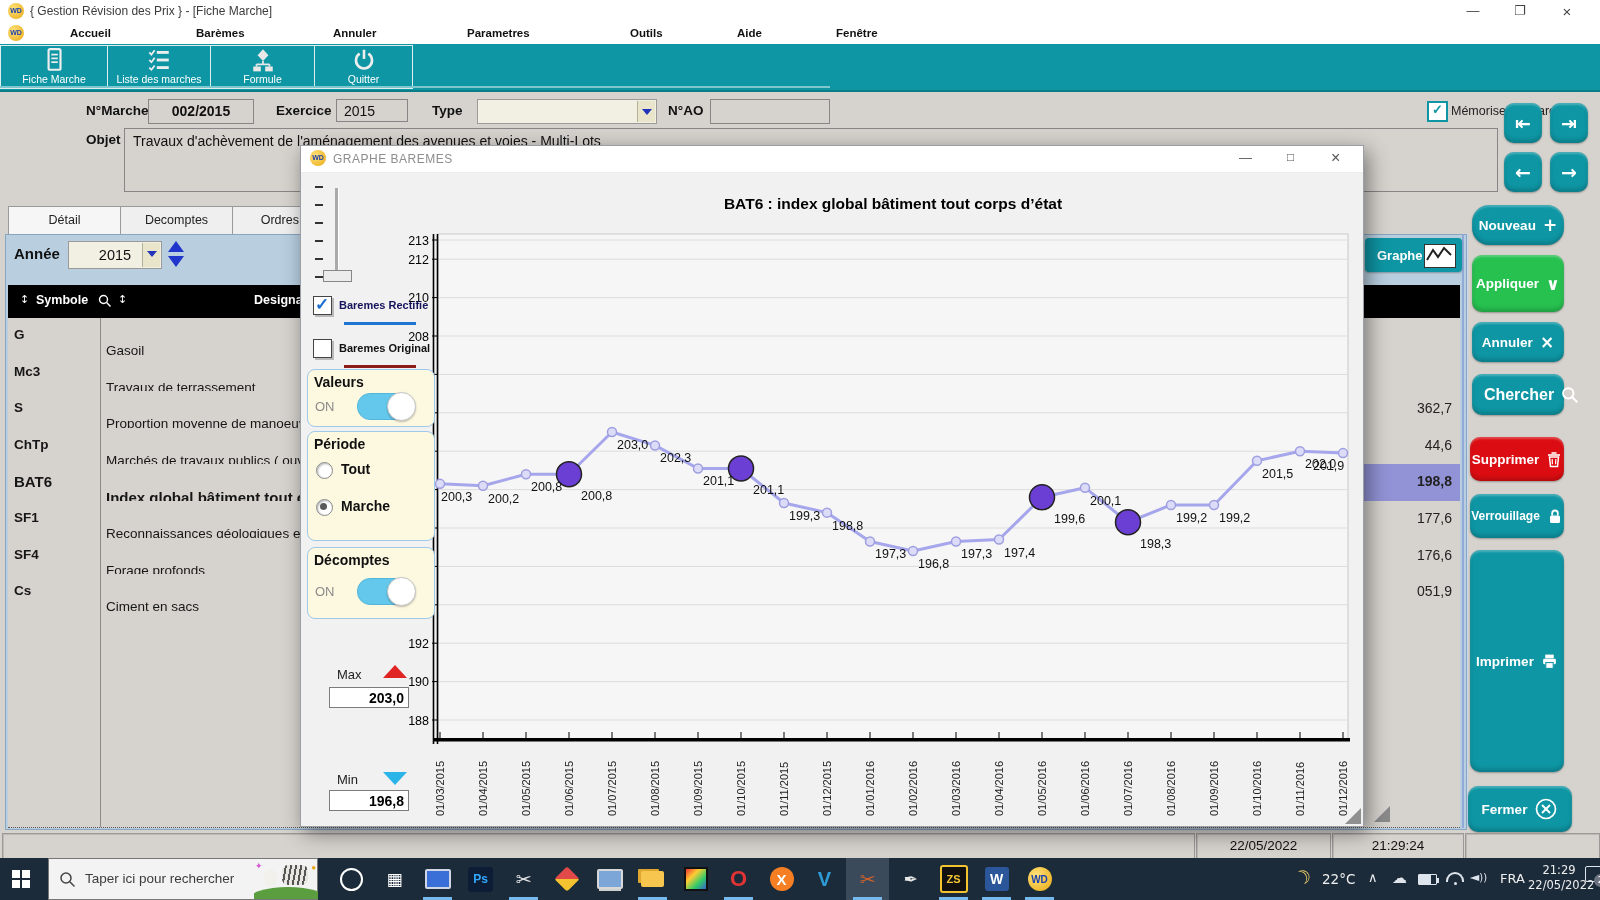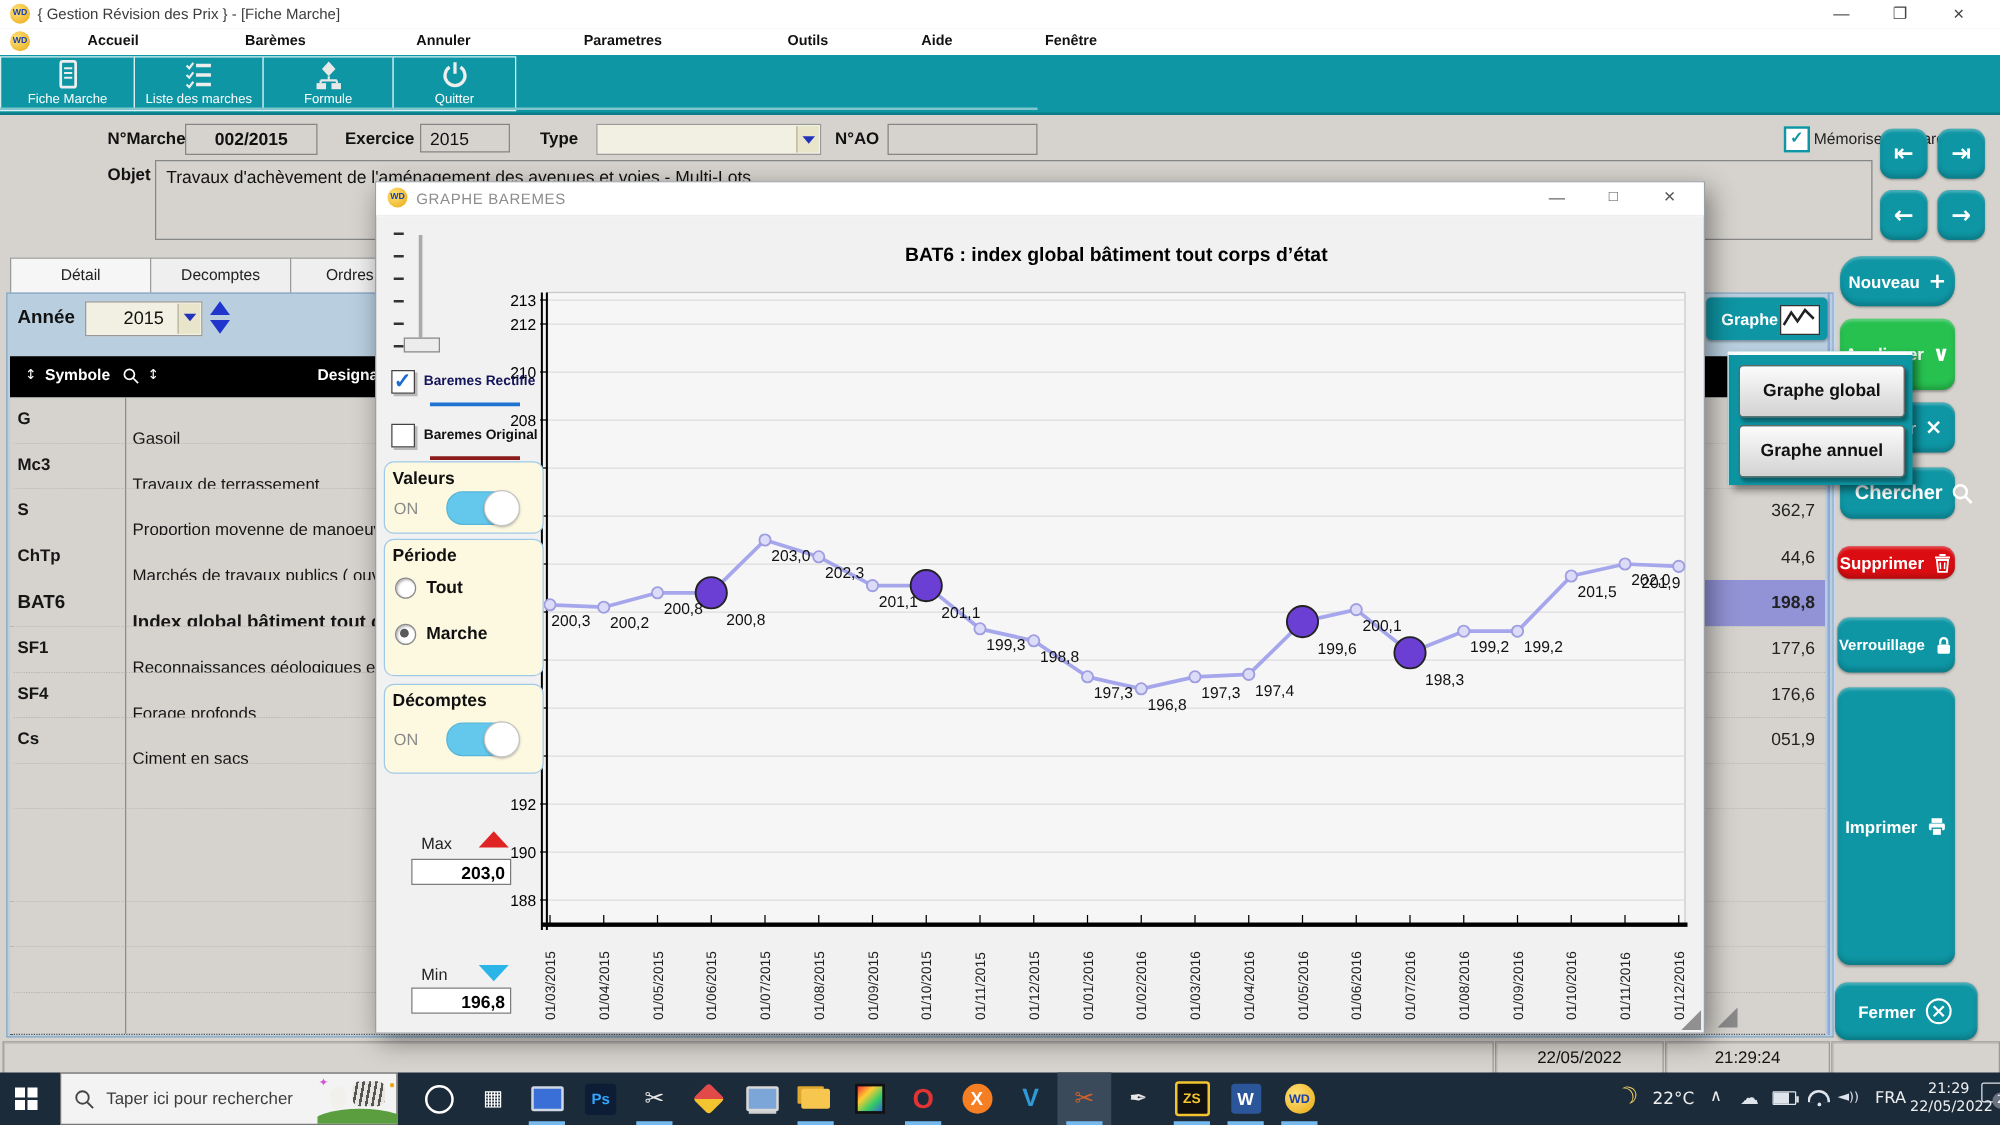--- a/index.html
+++ b/index.html
@@ -304,21 +304,21 @@
       </div>
       <div class="actbtn" style="left: 1472px; top: 374px; width: 92px; height: 41px;">
         <div style="font-size: 16px; margin-left: 27px;">Chercher</div>
         <div style="display: flex; align-items: center;">
           <svg width="18" height="18" viewBox="0 0 16 16">
             <circle cx="6.5" cy="6.5" r="4.6" fill="none" stroke="#fff" stroke-width="1.8"></circle>
             <line x1="10" y1="10" x2="14.5" y2="14.5" stroke="#fff" stroke-width="2"></line>
           </svg>
         </div>
       </div>
-      <div class="actbtn red" style="left: 1470px; top: 437px; width: 94px; height: 26px;">
+      <div class="actbtn red" style="left: 1470px; top: 437px; width: 94px; height: 44px;">
         <div style="font-size: 13.5px;">Supprimer</div>
         <div style="display: flex; align-items: center;">
           <svg width="16" height="17" viewBox="0 0 16 16">
             <line x1="2" y1="3.5" x2="14" y2="3.5" stroke="#fff" stroke-width="1.6"></line>
             <line x1="5.5" y1="1.5" x2="10.5" y2="1.5" stroke="#fff" stroke-width="1.6"></line>
             <path d="M3.5 5.5 h9 l-1 9.5 h-7 z" fill="none" stroke="#fff" stroke-width="1.5"></path>
             <line x1="6.2" y1="7.5" x2="6.4" y2="12.8" stroke="#fff" stroke-width="1.2"></line>
             <line x1="9.8" y1="7.5" x2="9.6" y2="12.8" stroke="#fff" stroke-width="1.2"></line>
           </svg>
         </div>
@@ -335,44 +335,40 @@
       <div class="actbtn" style="left: 1470px; top: 550px; width: 94px; height: 222px;">
         <div style="font-size: 13.5px;">Imprimer</div>
         <div style="display: flex; align-items: center;">
           <svg width="17" height="17" viewBox="0 0 16 16">
             <rect x="4" y="1.5" width="8" height="3.5" fill="#fff"></rect>
             <rect x="2" y="5.5" width="12" height="5" rx="1" fill="#fff"></rect>
             <rect x="4.5" y="9" width="7" height="5.5" fill="#fff" stroke="#0e96a4" stroke-width="1"></rect>
           </svg>
         </div>
       </div>
-      <div class="actbtn" style="left: 1468px; top: 786px; width: 114px; height: 46px;">
+      <div class="actbtn" style="left: 1468px; top: 786px; width: 104px; height: 46px;">
         <div style="font-size: 13.5px;">Fermer</div>
         <div style="display: flex; align-items: center;">
           <svg width="24" height="24" viewBox="0 0 24 24">
             <circle cx="12" cy="12" r="9.5" fill="none" stroke="#fff" stroke-width="1.7"></circle>
             <line x1="8" y1="8" x2="16" y2="16" stroke="#fff" stroke-width="1.9"></line>
             <line x1="16" y1="8" x2="8" y2="16" stroke="#fff" stroke-width="1.9"></line>
           </svg>
         </div>
       </div>
     </div>
 
   <div class="abs graphebtn">
     <span style="margin-left:12px;">Graphe</span>
     <span style="position:absolute;right:6px;top:6px;width:30px;height:22px;background:#fff;border:1px solid #333;">
       <svg width="28" height="20" viewBox="0 0 28 20">
           <polyline points="2,15 8,5 13,12 19,3 26,10" fill="none" stroke="#222" stroke-width="2"></polyline>
         </svg>
     </span>
   </div>
-  <div class="abs popup" id="graphemenu">
-      <div class="popupbtn" style="top: 8px;">Graphe global</div>
-      <div class="popupbtn" style="top: 56px;">Graphe annuel</div>
-    </div>
 
   <div class="statuscell" style="left:2px;width:1191px;"></div>
   <div class="statuscell" style="left:1196px;width:133px;">22/05/2022</div>
   <div class="statuscell" style="left:1332px;width:130px;">21:29:24</div>
   <div class="statuscell" style="left:1465px;width:133px;"></div>
   <div class="abs gripp" style="left:1374px;top:806px;"></div>
 
   <div class="abs dialog" id="dialog">
     <div class="abs dlg-title">
       <span class="abs appicon" style="left:9px;top:4px;">WD</span>

